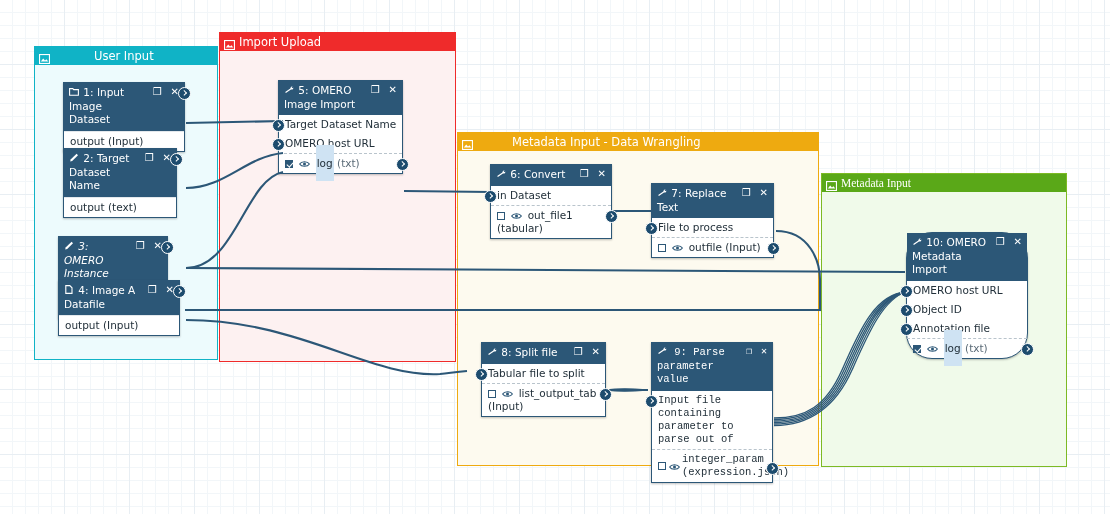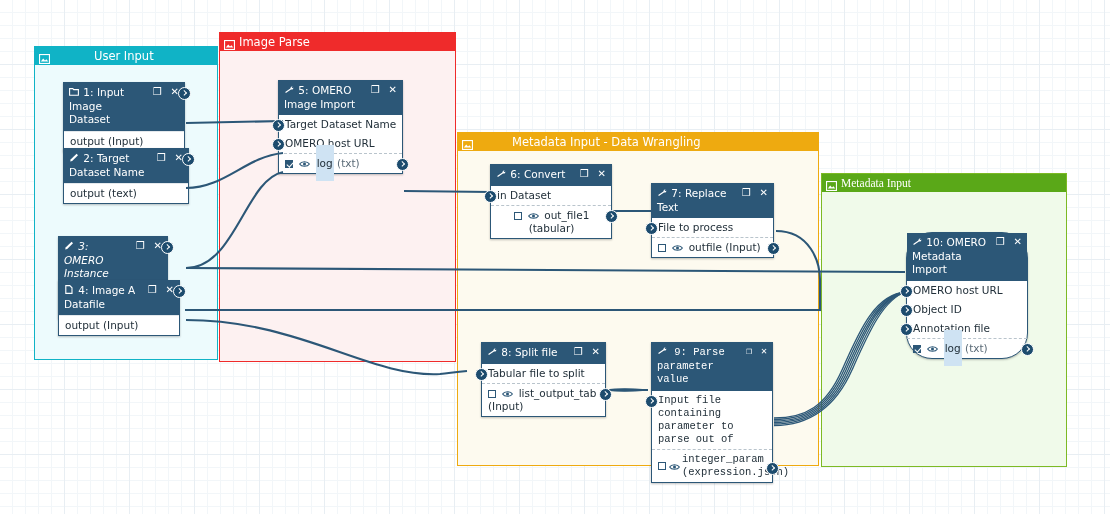--- a/index.html
+++ b/index.html
@@ -107,21 +107,21 @@
   </div>
 
   <div class="section" style="left:219px;top:32px;width:237px;height:330px;border:1px solid #ef2b2b;">
     <div class="sec-head" style="background:#ef2b2b;">
       <span class="sec-icon">
         <svg width="11" height="10" viewBox="0 0 11 10">
             <rect x="0.5" y="0.5" width="10" height="9" fill="none" stroke="#fff" stroke-width="1.2"></rect>
             <path d="M1.8 7.6 L4.2 4.6 L6 6.4 L7.4 5.2 L9.3 7.6 Z" fill="#fff"></path>
           </svg>
       </span>
-      <span>Image Parse</span>
+      <span>Import Upload</span>
     </div>
     <div class="sec-body" style="background:#fdf1f1;"></div>
   </div>
 
   <div class="section" style="left:457px;top:132px;width:362px;height:334px;border:1px solid #eeaa10;">
     <div class="sec-head" style="background:#eeaa10;gap:39px;">
       <span class="sec-icon">
         <svg width="11" height="10" viewBox="0 0 11 10">
             <rect x="0.5" y="0.5" width="10" height="9" fill="none" stroke="#fff" stroke-width="1.2"></rect>
             <path d="M1.8 7.6 L4.2 4.6 L6 6.4 L7.4 5.2 L9.3 7.6 Z" fill="#fff"></path>
@@ -193,21 +193,21 @@
       </span>
     </div>
     <div class="node-body">
       <div class="row out">
         <span>output (Input)</span>
         <span class="knob out" style="top:4px;"></span>
       </div>
     </div>
   </div>
 
-  <div class="node" style="left:63px;top:148px;width:126px;">
+  <div class="node" style="left:63px;top:148px;width:114px;">
     <div class="node-head">
       <span class="node-title">
         <span class="wrench">
           <svg width="10" height="9" viewBox="0 0 10 9">
               <path d="M7.6 0.8 L9 2.2 L3.2 8 L1.2 8.4 L1.6 6.4 Z" fill="#fff"></path>
             </svg>
         </span>
         <span>2: Target Dataset Name</span>
       </span>
       <span class="node-tools">
@@ -321,96 +321,96 @@
       <span class="node-tools">
         <span class="tool-ico">❐</span>
         <span class="tool-ico">✕</span>
       </span>
     </div>
     <div class="node-body">
       <div class="row in" style="position:relative;">
         <span>in Dataset</span>
         <span class="knob in" style="top:4px;"></span>
       </div>
-      <div class="row out dashed" style="position:relative;text-align:center;">
-        <span class="chk"></span>
-        <span class="eye">
-          <svg width="11" height="8" viewBox="0 0 11 8">
-              <path d="M0.6 4 C2.4 1 8.6 1 10.4 4 C8.6 7 2.4 7 0.6 4 Z" fill="none" stroke="#2c5777" stroke-width="1.1"></path>
-              <circle cx="5.5" cy="4" r="1.5" fill="#2c5777"></circle>
-            </svg>
-        </span>
-        <span>out_file1 (tabular)</span>
-        <span class="knob out" style="top:4px;"></span>
-      </div>
-    </div>
-  </div>
-
-  <div class="node" style="left:651px;top:183px;width:123px;">
-    <div class="node-head">
-      <span class="node-title">
-        <span class="wrench">
-          <svg width="10" height="9" viewBox="0 0 10 9">
-              <path d="M8.8 0.9 L6.9 2.1 L6.3 3.6 L1.2 7.0 L1.9 8.0 L7.0 4.6 L8.6 4.5 L9.6 2.7 L8.2 3.0 L7.7 2.2 Z" fill="#fff"></path>
-            </svg>
-        </span>
-        <span>7: Replace Text</span>
-      </span>
-      <span class="node-tools">
-        <span class="tool-ico">❐</span>
-        <span class="tool-ico">✕</span>
-      </span>
-    </div>
-    <div class="node-body">
-      <div class="row in" style="position:relative;">
-        <span>File to process</span>
-        <span class="knob in" style="top:4px;"></span>
-      </div>
       <div class="row out dashed" style="position:relative;">
         <span class="chk"></span>
         <span class="eye">
           <svg width="11" height="8" viewBox="0 0 11 8">
               <path d="M0.6 4 C2.4 1 8.6 1 10.4 4 C8.6 7 2.4 7 0.6 4 Z" fill="none" stroke="#2c5777" stroke-width="1.1"></path>
               <circle cx="5.5" cy="4" r="1.5" fill="#2c5777"></circle>
             </svg>
         </span>
-        <span>outfile (Input)</span>
-        <span class="knob out" style="top:4px;"></span>
-      </div>
-    </div>
-  </div>
-
-  <div class="node" style="left:481px;top:342px;width:125px;">
-    <div class="node-head">
-      <span class="node-title">
-        <span class="wrench">
-          <svg width="10" height="9" viewBox="0 0 10 9">
-              <path d="M8.8 0.9 L6.9 2.1 L6.3 3.6 L1.2 7.0 L1.9 8.0 L7.0 4.6 L8.6 4.5 L9.6 2.7 L8.2 3.0 L7.7 2.2 Z" fill="#fff"></path>
-            </svg>
-        </span>
-        <span>8: Split file</span>
-      </span>
-      <span class="node-tools">
-        <span class="tool-ico">❐</span>
-        <span class="tool-ico">✕</span>
-      </span>
-    </div>
-    <div class="node-body">
-      <div class="row in" style="position:relative;">
-        <span>Tabular file to split</span>
+        <span>out_file1 (tabular)</span>
+        <span class="knob out" style="top:4px;"></span>
+      </div>
+    </div>
+  </div>
+
+  <div class="node" style="left:651px;top:183px;width:123px;">
+    <div class="node-head">
+      <span class="node-title">
+        <span class="wrench">
+          <svg width="10" height="9" viewBox="0 0 10 9">
+              <path d="M8.8 0.9 L6.9 2.1 L6.3 3.6 L1.2 7.0 L1.9 8.0 L7.0 4.6 L8.6 4.5 L9.6 2.7 L8.2 3.0 L7.7 2.2 Z" fill="#fff"></path>
+            </svg>
+        </span>
+        <span>7: Replace Text</span>
+      </span>
+      <span class="node-tools">
+        <span class="tool-ico">❐</span>
+        <span class="tool-ico">✕</span>
+      </span>
+    </div>
+    <div class="node-body">
+      <div class="row in" style="position:relative;">
+        <span>File to process</span>
         <span class="knob in" style="top:4px;"></span>
       </div>
       <div class="row out dashed" style="position:relative;">
         <span class="chk"></span>
         <span class="eye">
           <svg width="11" height="8" viewBox="0 0 11 8">
               <path d="M0.6 4 C2.4 1 8.6 1 10.4 4 C8.6 7 2.4 7 0.6 4 Z" fill="none" stroke="#2c5777" stroke-width="1.1"></path>
               <circle cx="5.5" cy="4" r="1.5" fill="#2c5777"></circle>
             </svg>
         </span>
+        <span>outfile (Input)</span>
+        <span class="knob out" style="top:4px;"></span>
+      </div>
+    </div>
+  </div>
+
+  <div class="node" style="left:481px;top:342px;width:125px;">
+    <div class="node-head">
+      <span class="node-title">
+        <span class="wrench">
+          <svg width="10" height="9" viewBox="0 0 10 9">
+              <path d="M8.8 0.9 L6.9 2.1 L6.3 3.6 L1.2 7.0 L1.9 8.0 L7.0 4.6 L8.6 4.5 L9.6 2.7 L8.2 3.0 L7.7 2.2 Z" fill="#fff"></path>
+            </svg>
+        </span>
+        <span>8: Split file</span>
+      </span>
+      <span class="node-tools">
+        <span class="tool-ico">❐</span>
+        <span class="tool-ico">✕</span>
+      </span>
+    </div>
+    <div class="node-body">
+      <div class="row in" style="position:relative;">
+        <span>Tabular file to split</span>
+        <span class="knob in" style="top:4px;"></span>
+      </div>
+      <div class="row out dashed" style="position:relative;">
+        <span class="chk"></span>
+        <span class="eye">
+          <svg width="11" height="8" viewBox="0 0 11 8">
+              <path d="M0.6 4 C2.4 1 8.6 1 10.4 4 C8.6 7 2.4 7 0.6 4 Z" fill="none" stroke="#2c5777" stroke-width="1.1"></path>
+              <circle cx="5.5" cy="4" r="1.5" fill="#2c5777"></circle>
+            </svg>
+        </span>
         <span>list_output_tab (Input)</span>
         <span class="knob out" style="top:4px;"></span>
       </div>
     </div>
   </div>
 
   <div class="node" style="left:651px;top:342px;width:122px;font-family:Liberation Mono, monospace;">
     <div class="node-head">
       <span class="node-title">
         <span class="wrench">

